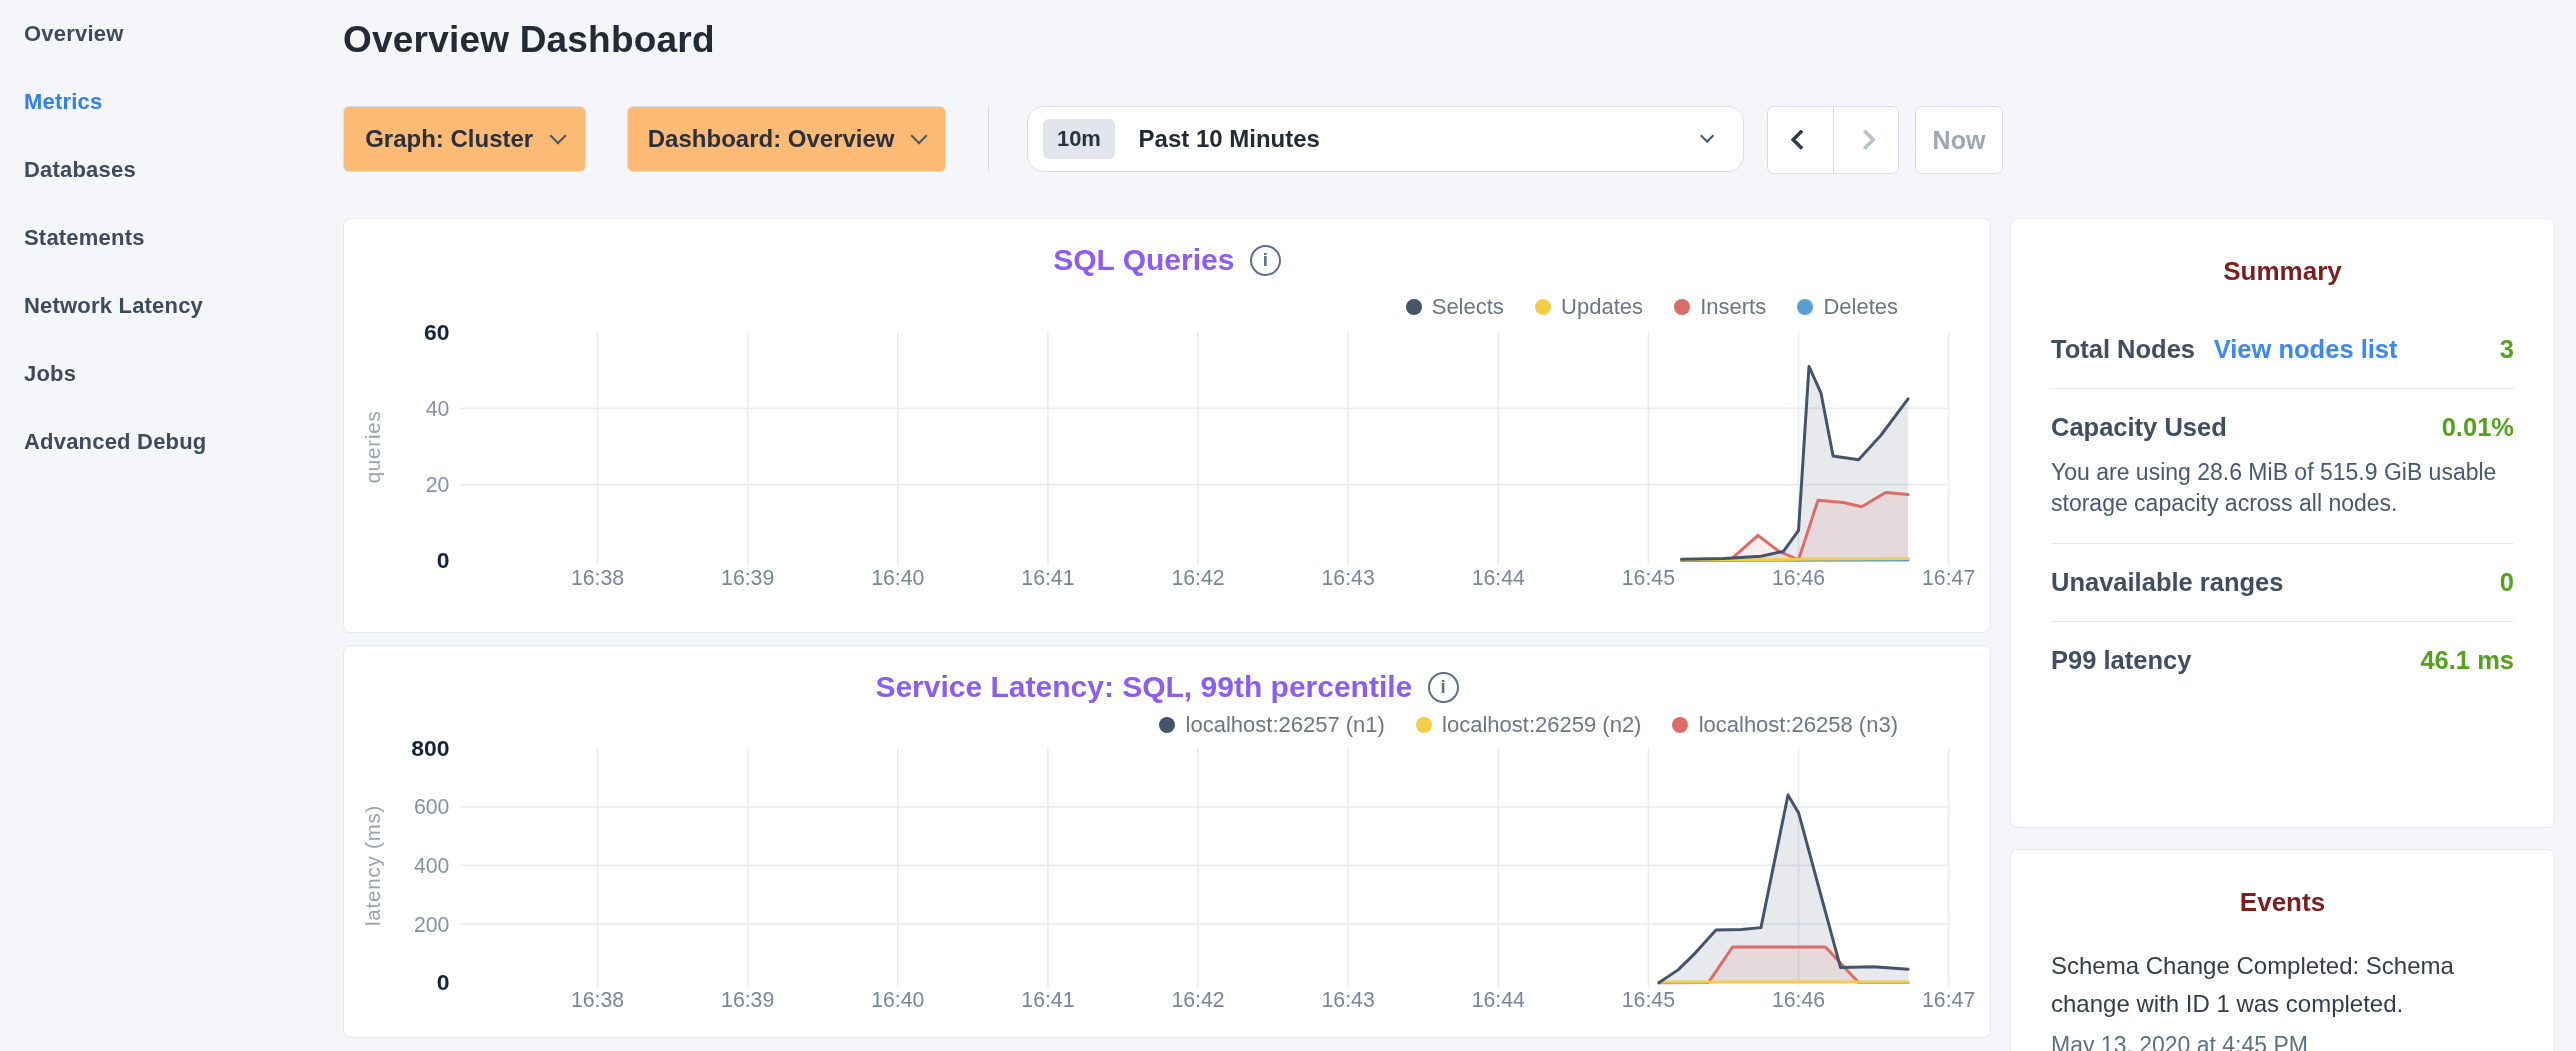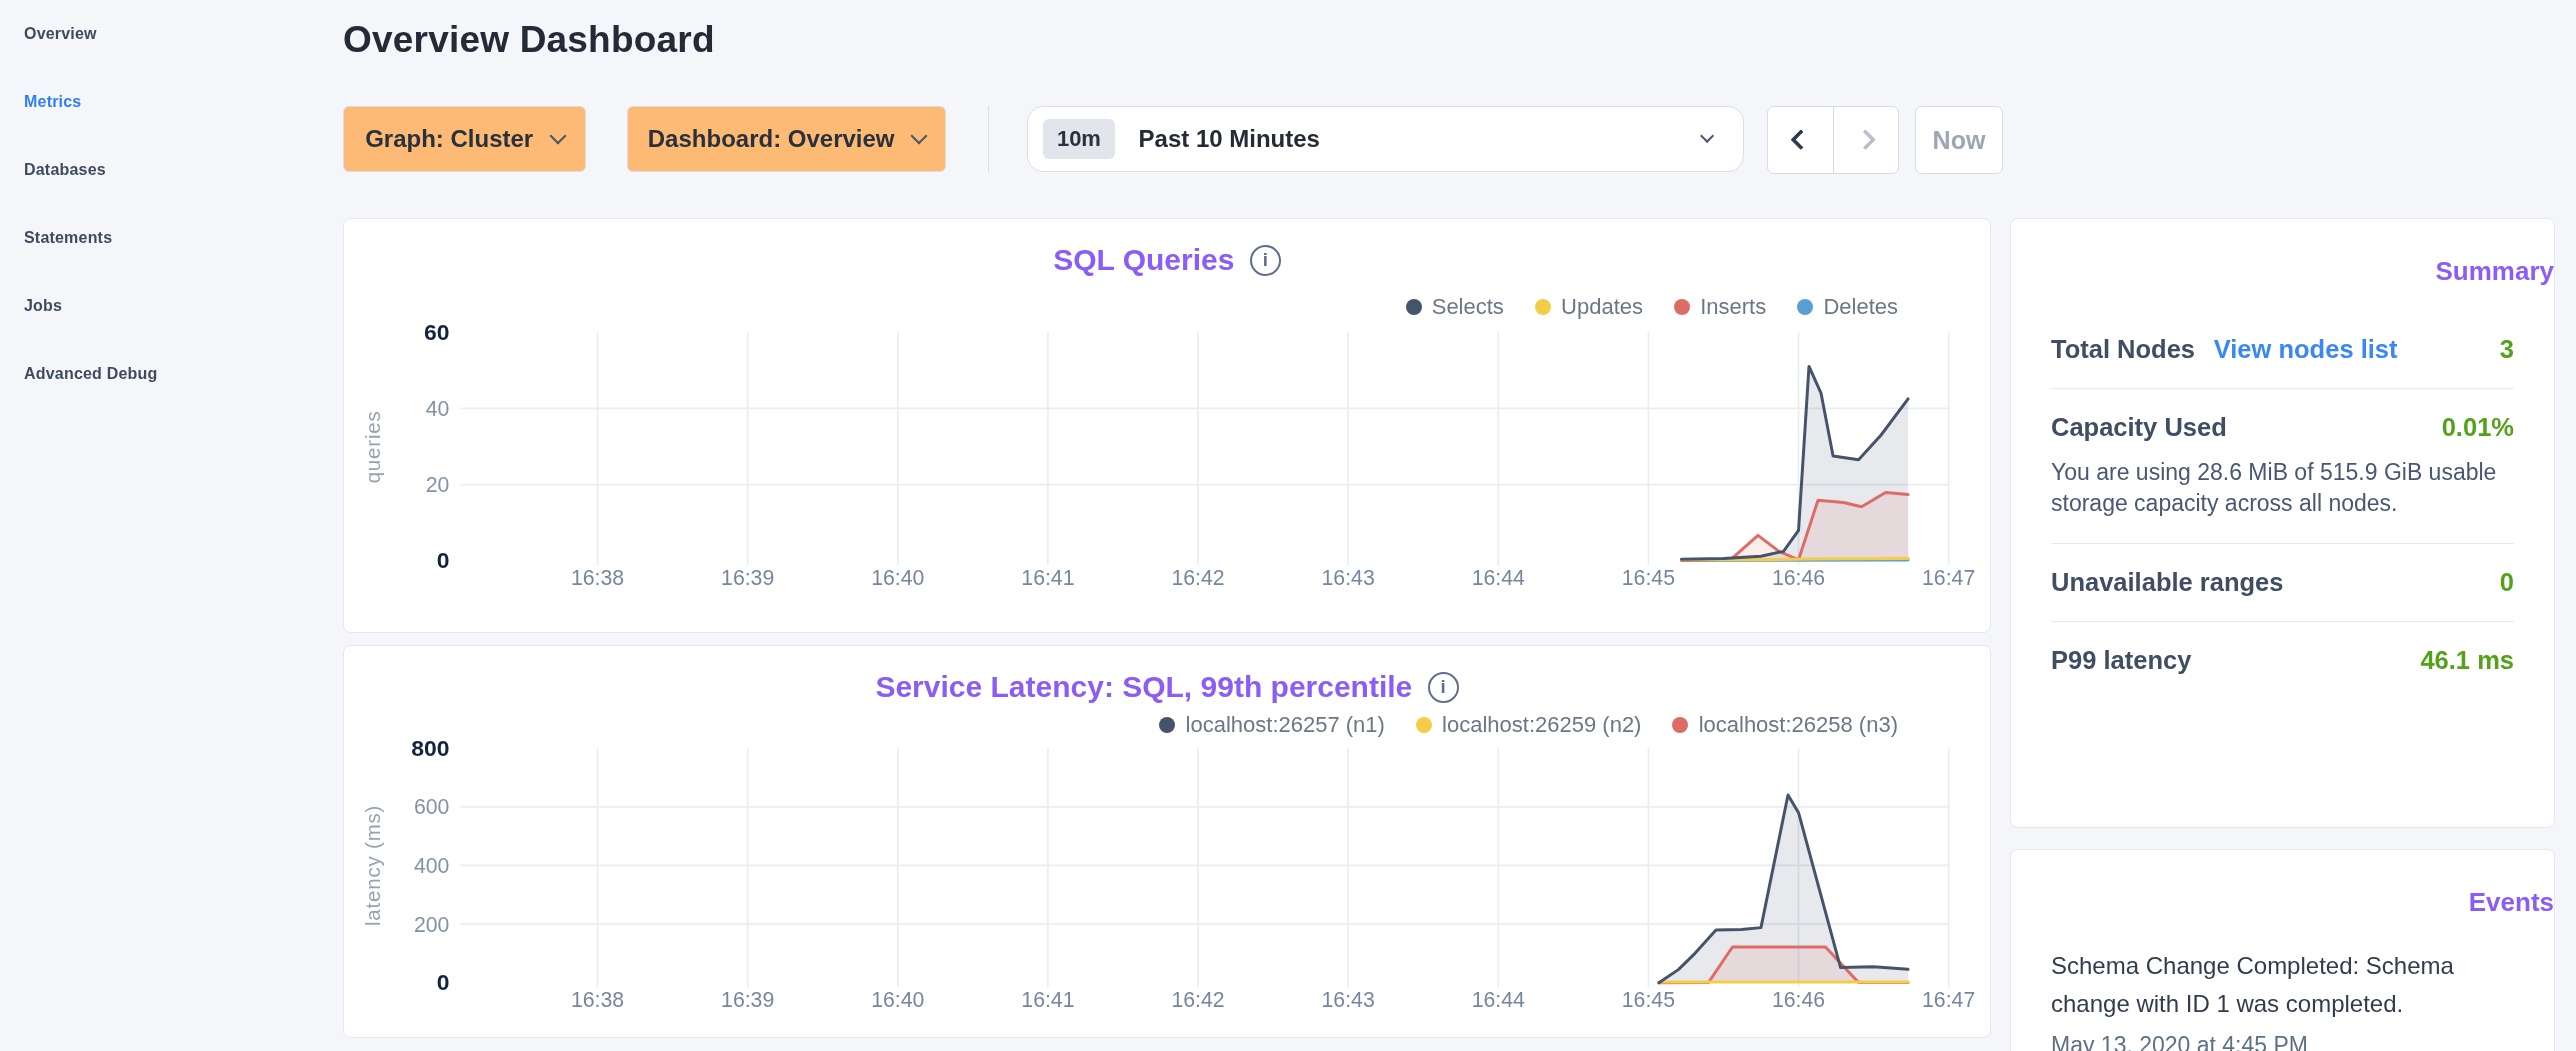--- a/index.html
+++ b/index.html
@@ -7,21 +7,21 @@
   body {
     position:relative; overflow:hidden;
     background:#f5f6fa;
     font-family:"Liberation Sans","DejaVu Sans",sans-serif;
     color:#242b36;
   }
   
   .sidebar { position:absolute; left:0; top:0; width:343px; height:100%; }
   .nav-item {
     height:68px; display:flex; align-items:center; padding-left:24px;
-    font-size:16px; font-weight:600; color:#3f4b5c; cursor:pointer; letter-spacing:0.2px;
+    font-size:22px; font-weight:600; color:#3f4b5c; cursor:pointer; letter-spacing:0.2px;
   }
   .nav-item.active { color:#2f80f5; }
   
   .page-title {
     position:absolute; left:343px; top:18.7px;
     font-size:37px; font-weight:600; color:#242b36; letter-spacing:0.2px;
   }
   .controls { position:absolute; left:343px; top:106px; height:68px; width:1701px; }
   .ctl-btn {
     position:absolute; top:0; height:66px; background:#fdba74;
@@ -81,21 +81,21 @@
     font-size:18.7px; font-weight:600; color:#5f6e8c; cursor:pointer;
   }
   .chart-legend {
     position:absolute; right:92px; display:flex; align-items:center; gap:31px;
   }
   .legend-1 { top:75px; } .legend-2 { top:66px; }
   .legend-item { display:flex; align-items:center; gap:10.2px; font-size:22px; color:#6b7687; }
   .legend-dot { width:16px; height:16px; border-radius:50%; }
   .chart-svg { position:absolute; left:0; top:0; }
   
-  .panel-heading { text-align:right; font-size:26px; font-weight:700; color:#8b5cf6; padding-top:37px; }
+  .panel-heading { text-align:center; font-size:26px; font-weight:700; color:#7f1d1d; padding-top:37px; }
   .summary-body { padding:24px 40px 0 40px; }
   .sum-row { padding:24px 0; border-bottom:0.9px solid #e6eaef; }
   .sum-row:last-child { border-bottom:none; }
   .sum-line { display:flex; align-items:baseline; }
   .sum-label { font-size:25.5px; font-weight:700; color:#3f4e63; }
   .sum-link { font-size:25.5px; font-weight:600; color:#3b87f7; margin-left:18.7px; cursor:pointer; }
   .sum-value { margin-left:auto; font-size:25.5px; font-weight:700; color:#54a11c; }
   .sum-desc { margin-top:15.3px; font-size:23px; line-height:31px; color:#475872; }
   
   .events-body { padding:29px 40px 0 40px; }
@@ -103,20 +103,21 @@
   .event-time { margin-top:8.5px; font-size:23px; color:#5d7186; }
 </style>
 </head>
 <body>
 
 <nav class="sidebar">
   <div class="nav-item">Overview</div>
   <div class="nav-item active" style="color: rgb(47, 128, 245);">Metrics</div>
   <div class="nav-item">Databases</div>
   <div class="nav-item">Statements</div>
+  <div class="nav-item">Network Latency</div>
   <div class="nav-item">Jobs</div>
   <div class="nav-item">Advanced Debug</div>
 </nav>
 
 <h1 class="page-title">Overview Dashboard</h1>
 
 <div class="controls">
   <div class="ctl-btn dd-graph">
     <span>Graph: Cluster</span>
     <span class="chev"></span>

